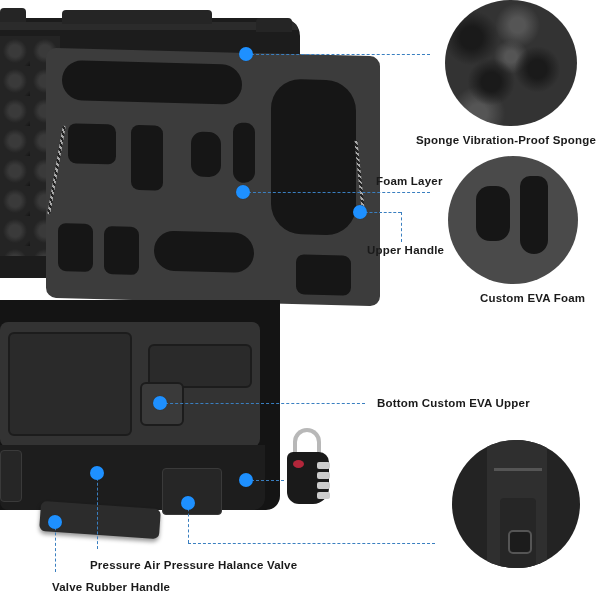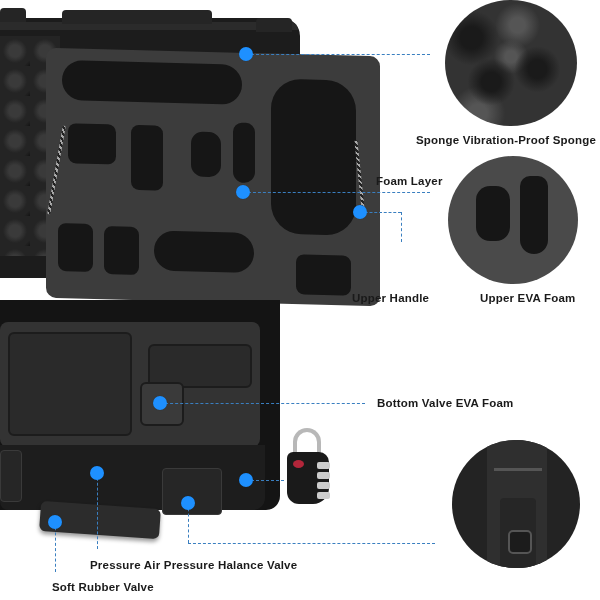--- a/index.html
+++ b/index.html
@@ -123,17 +123,17 @@
 <div class="dot" style="left:243px;top:192px;"></div>
 <div class="dot" style="left:360px;top:212px;"></div>
 <div class="dot" style="left:160px;top:403px;"></div>
 <div class="dot" style="left:246px;top:480px;"></div>
 <div class="dot" style="left:97px;top:473px;"></div>
 <div class="dot" style="left:55px;top:522px;"></div>
 <div class="dot" style="left:188px;top:503px;"></div>
 
 <div class="label" style="left:416px;top:134px;">Sponge Vibration-Proof Sponge</div>
 <div class="label" style="left:376px;top:175px;">Foam Layer</div>
-<div class="label" style="left:352px;top:244px;margin-top:48px;">Upper Handle</div>
-<div class="label" style="left:480px;top:292px;">Upper EVA Foam</div>
-<div class="label" style="left:377px;top:397px;">Bottom Valve EVA Foam</div>
+<div class="label" style="left:367px;top:244px;">Upper Handle</div>
+<div class="label" style="left:480px;top:292px;">Custom EVA Foam</div>
+<div class="label" style="left:377px;top:397px;">Bottom Custom EVA Upper</div>
 <div class="label" style="left:90px;top:559px;">Pressure Air Pressure Halance Valve</div>
-<div class="label" style="left:52px;top:581px;">Soft Rubber Valve</div>
+<div class="label" style="left:52px;top:581px;">Valve Rubber Handle</div>
 
 </body></html>

